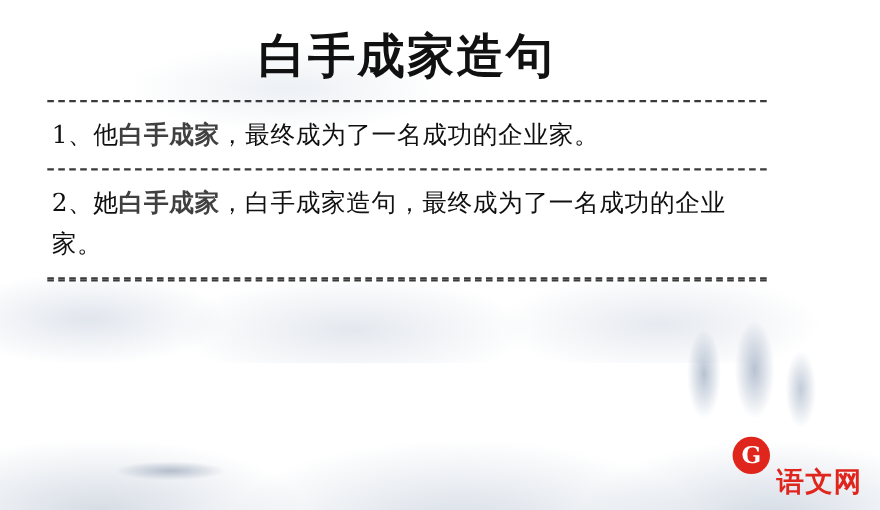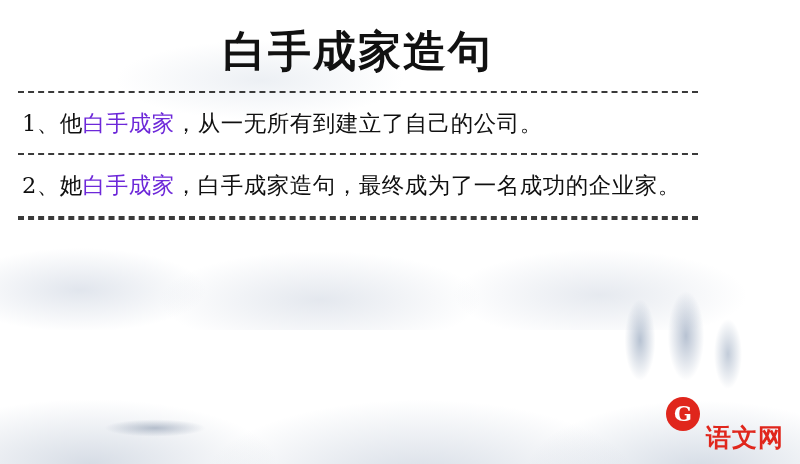--- a/index.html
+++ b/index.html
@@ -73,21 +73,22 @@
     background: radial-gradient(ellipse 200px 55px at 200px 70px, rgba(170,185,205,0.22), rgba(170,185,205,0) 72%);
   }
 
   
   .page {
     position: relative;
     z-index: 1;
     width: 716px;
     height: 464px;
     box-sizing: border-box;
-    padding: 0 18px;
+    padding: 0 31px;
+    margin-left: 12px;
   }
 
   .title {
     text-align: center;
     font-family: "DejaVu Serif", serif;
     font-weight: bold;
     font-size: 43px;
     letter-spacing: 2px;
     color: #111111;
     padding-top: 26px;
@@ -105,22 +106,22 @@
 
   .sentence {
     font-size: 22.5px;
     line-height: 1.62;
     color: #101010;
     padding: 12px 4px 12px 4px;
     letter-spacing: 0.5px;
     font-family: "DejaVu Serif", serif;
   }
   .sentence .kw {
-    color: #6d28d9;
-    font-weight: normal;
+    color: #404040;
+    font-weight: bold;
   }
 
   
   .logo {
     position: absolute;
     right: 16px;
     bottom: 10px;
     z-index: 3;
     display: flex;
     align-items: center;
@@ -161,21 +162,21 @@
   <div class="bg-boat"></div>
 </div>
 
 <div class="page">
 
   <div class="title">白手成家造句</div>
 
   <hr class="divider">
 
   <div class="sentence">
-    <span>1、</span><span>他</span><span class="kw">白手成家</span><span>，从一无所有到建立了自己的公司。</span>
+    <span>1、</span><span>他</span><span class="kw">白手成家</span><span>，最终成为了一名成功的企业家。</span>
   </div>
 
   <hr class="divider">
 
   <div class="sentence">
     <span>2、</span><span>她</span><span class="kw">白手成家</span><span>，白手成家造句，最终成为了一名成功的企业家。</span>
   </div>
 
   <hr class="divider">
 

